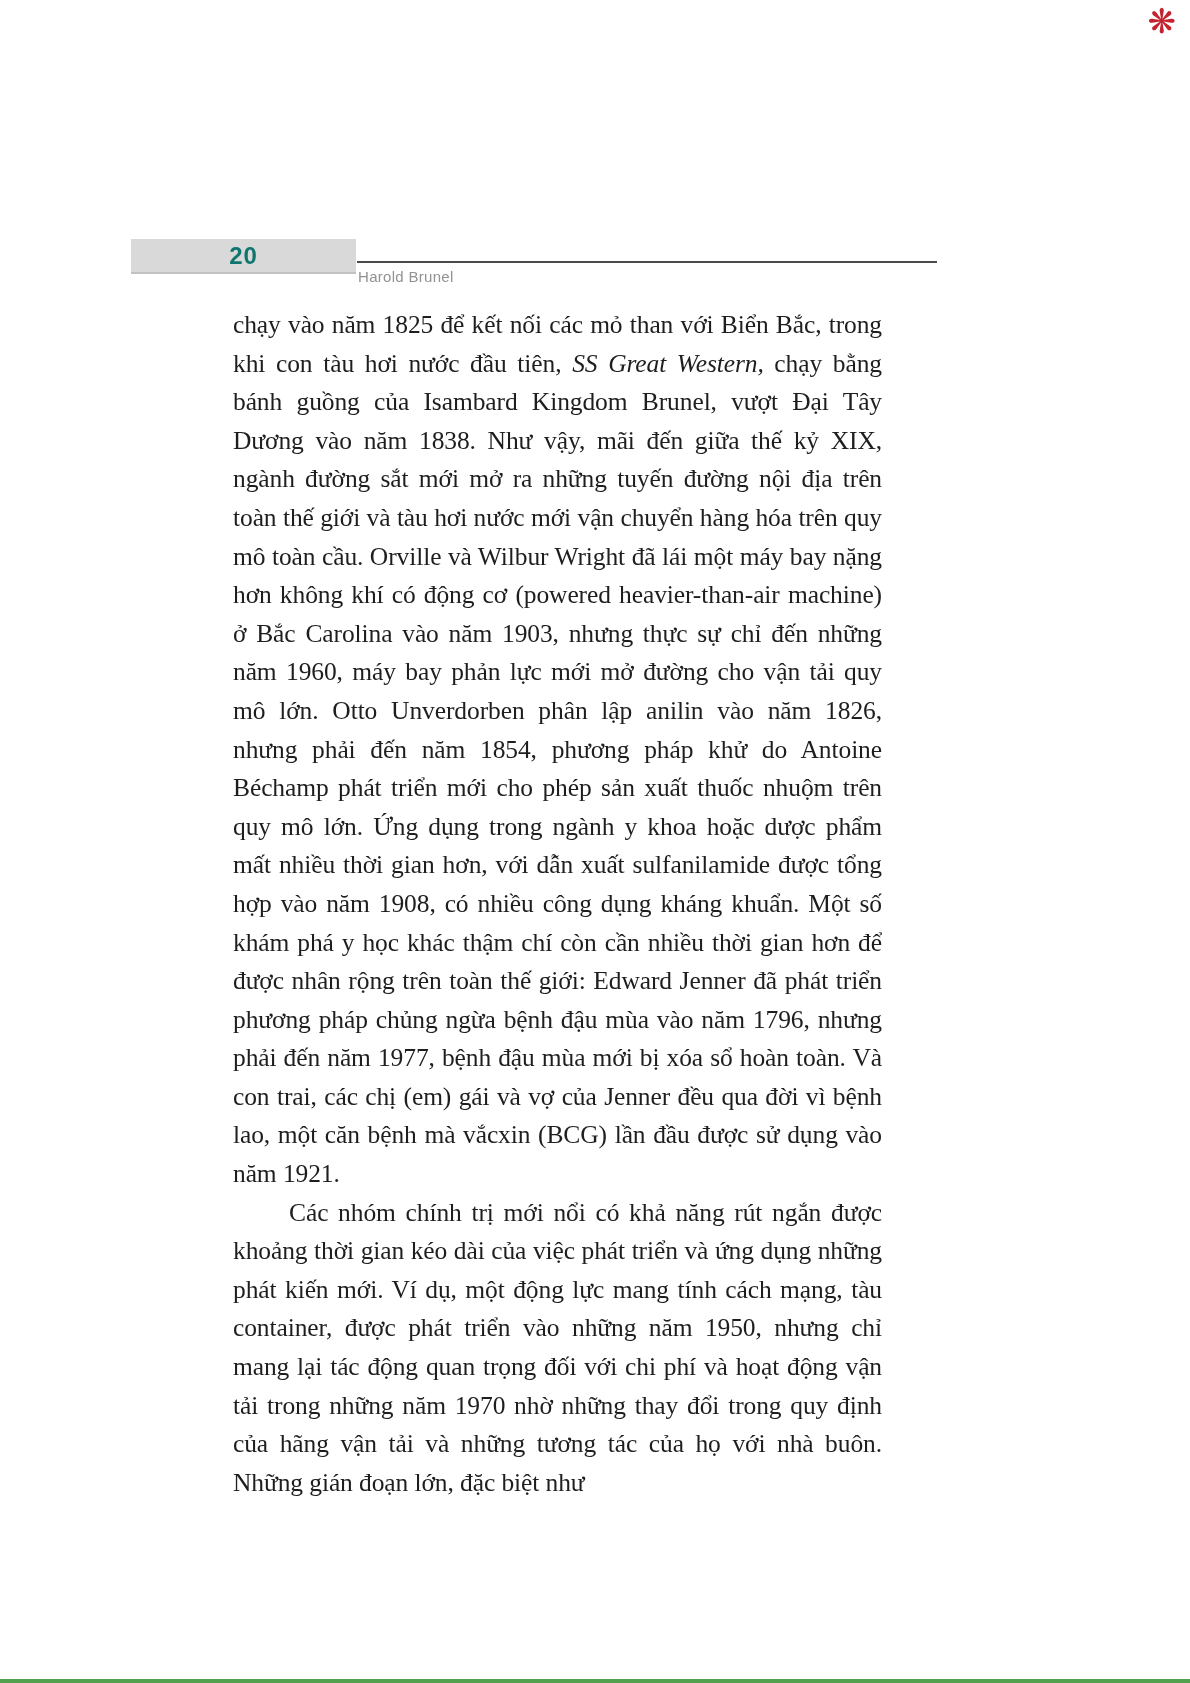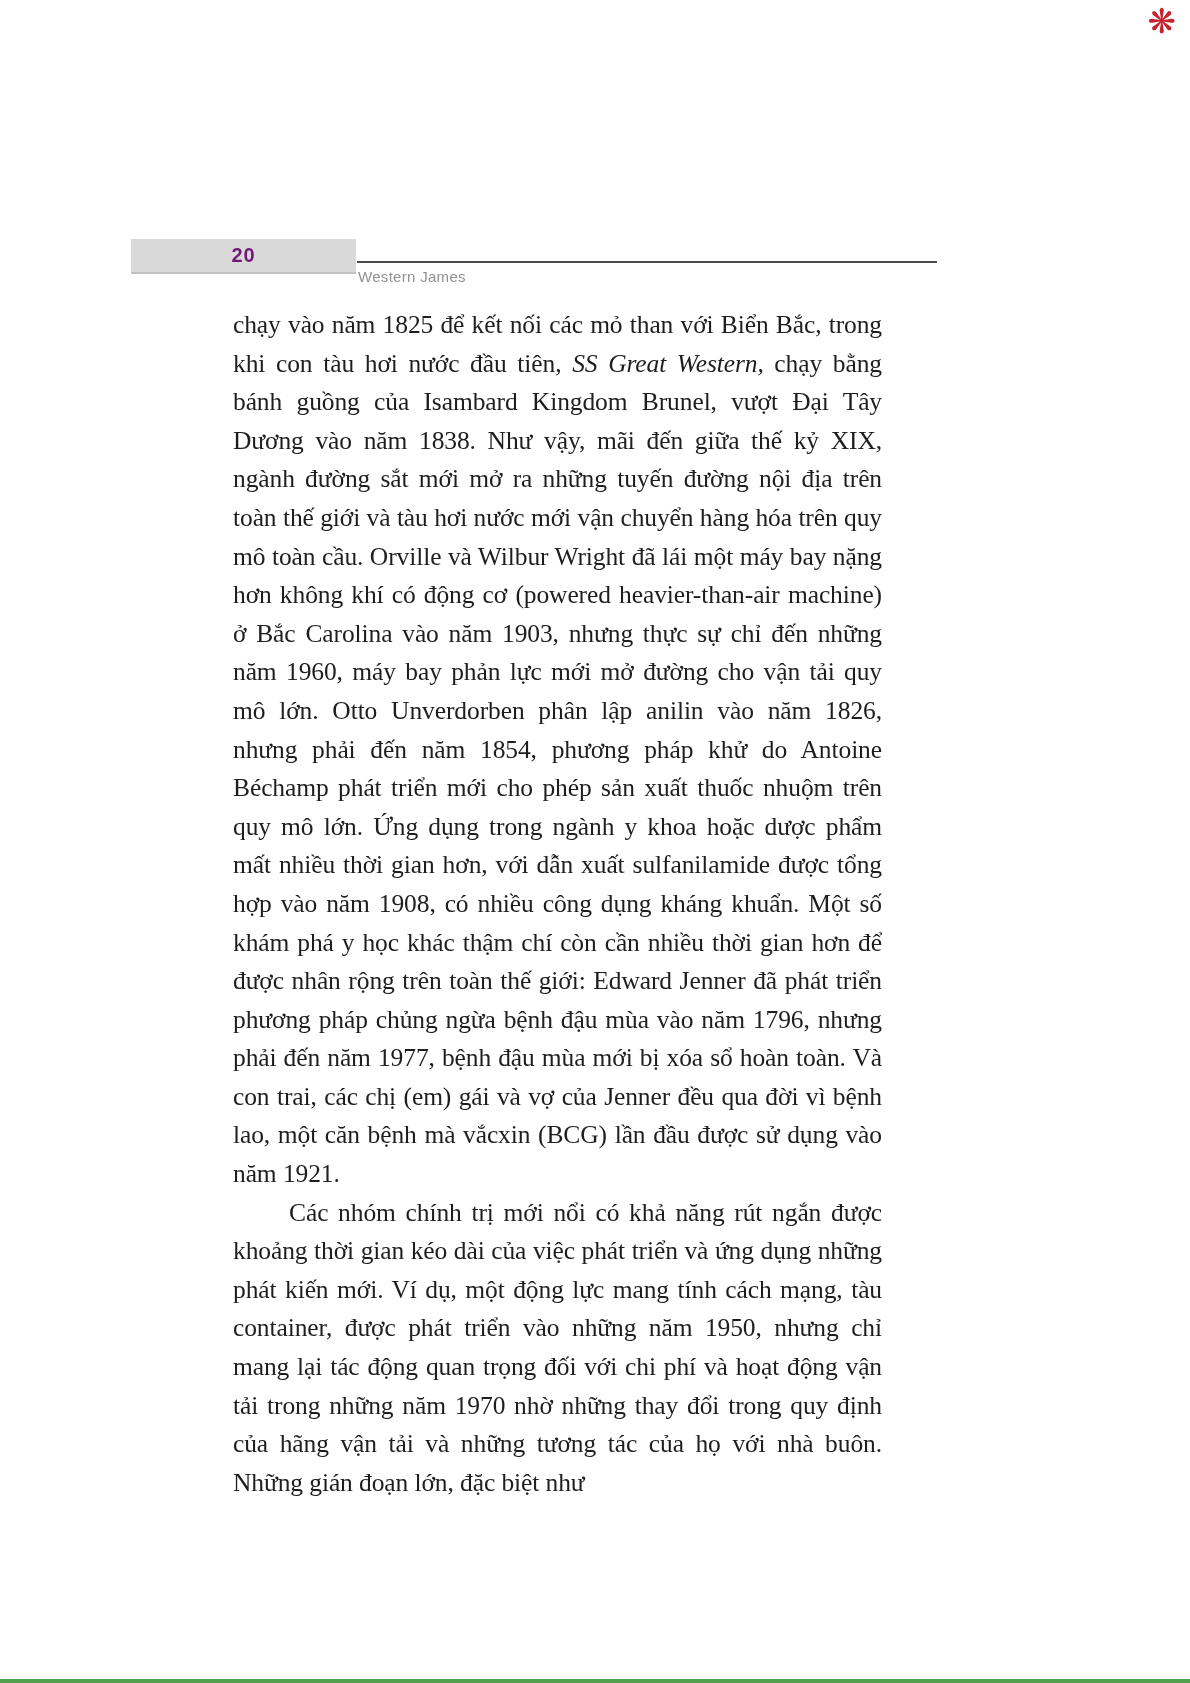--- a/index.html
+++ b/index.html
@@ -22,21 +22,21 @@
     position:absolute;left:131px;top:239px;
     width:225px;height:33px;
     background:#d9d9d9;
     border-bottom:2px solid #c2c2c2;
     text-align:center;
   }
   .pagenum-box span{
     display:inline-block;
     line-height:33px;
     font-family:"Liberation Sans",sans-serif;
-    font-weight:700;font-size:20px;color:#701a75;
+    font-weight:700;font-size:24px;color:#0f766e;
     letter-spacing:1px;
   }
   .running-title{
     position:absolute;left:357px;top:238px;height:22px;
     white-space:nowrap;
   }
   .running-title .title-inner{
     display:inline-block;
     transform:scaleX(0.64);
     transform-origin:0 50%;
@@ -80,21 +80,21 @@
 
   <span class="flower">❋</span>
 
   <div class="pagenum-box">
     <span>20</span>
   </div>
 
 
   <div class="header-rule"></div>
 
-  <div class="running-author">Western James</div>
+  <div class="running-author">Harold Brunel</div>
 
   <main class="body-text">
     <p><span>chạy vào năm 1825 để kết nối các mỏ than với Biển Bắc, trong khi con tàu hơi nước đầu tiên, </span><em class="it">SS Great Western,</em><span> chạy bằng bánh guồng của Isambard Kingdom Brunel, vượt Đại Tây Dương vào năm 1838. Như vậy, mãi đến giữa thế kỷ XIX, ngành đường sắt mới mở ra những tuyến đường nội địa trên toàn thế giới và tàu hơi nước mới vận chuyển hàng hóa trên quy mô toàn cầu. Orville và Wilbur Wright đã lái một máy bay nặng hơn không khí có động cơ (powered heavier-than-air machine) ở Bắc Carolina vào năm 1903, nhưng thực sự chỉ đến những năm 1960, máy bay phản lực mới mở đường cho vận tải quy mô lớn. Otto Unverdorben phân lập anilin vào năm 1826, nhưng phải đến năm 1854, phương pháp khử do Antoine Béchamp phát triển mới cho phép sản xuất thuốc nhuộm trên quy mô lớn. Ứng dụng trong ngành y khoa hoặc dược phẩm mất nhiều thời gian hơn, với dẫn xuất sulfanilamide được tổng hợp vào năm 1908, có nhiều công dụng kháng khuẩn. Một số khám phá y học khác thậm chí còn cần nhiều thời gian hơn để được nhân rộng trên toàn thế giới: Edward Jenner đã phát triển phương pháp chủng ngừa bệnh đậu mùa vào năm 1796, nhưng phải đến năm 1977, bệnh đậu mùa mới bị xóa sổ hoàn toàn. Và con trai, các chị (em) gái và vợ của Jenner đều qua đời vì bệnh lao, một căn bệnh mà vắcxin (BCG) lần đầu được sử dụng vào năm 1921.</span></p>
     <p class="indent"><span>Các nhóm chính trị mới nổi có khả năng rút ngắn được khoảng thời gian kéo dài của việc phát triển và ứng dụng những phát kiến mới. Ví dụ, một động lực mang tính cách mạng, tàu container, được phát triển vào những năm 1950, nhưng chỉ mang lại tác động quan trọng đối với chi phí và hoạt động vận tải trong những năm 1970 nhờ những thay đổi trong quy định của hãng vận tải và những tương tác của họ với nhà buôn. Những gián đoạn lớn, đặc biệt như</span></p>
   </main>
 
   <div class="bottom-bar"></div>
 
 </div>
 

